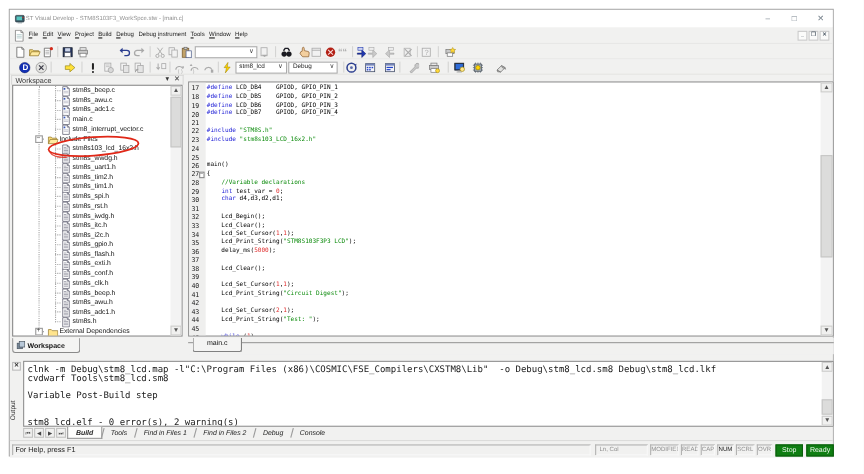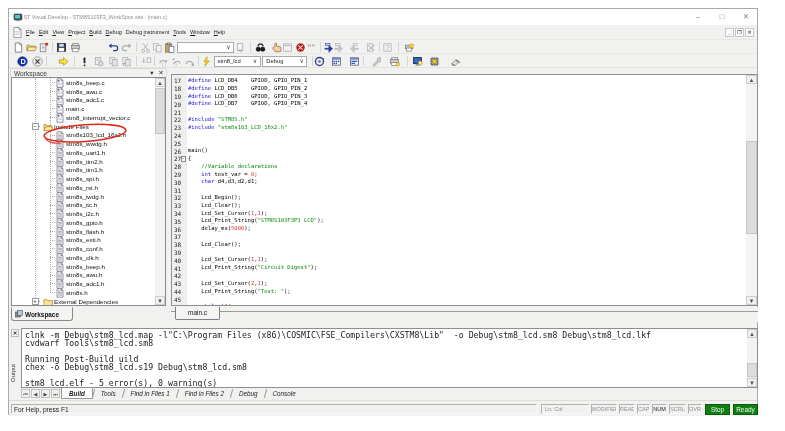--- a/index.html
+++ b/index.html
@@ -966,24 +966,23 @@
     <div class="out-vlabel">Output</div>
     <div class="out-box" id="output-box">
       <div class="sb" style="right:0;top:0;width:10px;height:58px;">
         <div class="sbtn sb-arrow" style="top:0;height:9px;">▲</div>
         <div class="thumb" style="bottom:10px;height:14px;"></div>
         <div class="sbtn sb-arrow" style="bottom:0;height:9px;">▼</div>
       </div>
     <div class="oline" style="top: 0.5px;">clnk -m Debug\stm8_lcd.map -l"C:\Program Files (x86)\COSMIC\FSE_Compilers\CXSTM8\Lib"  -o Debug\stm8_lcd.sm8 Debug\stm8_lcd.lkf</div>
         <div class="oline" style="top: 8.6px;">cvdwarf Tools\stm8_lcd.sm8</div>
         <div class="oline" style="top: 16.7px;"></div>
-        <div class="oline" style="top: 24.8px;">Running Post-Build uild</div>
-        <div class="oline" style="top: 32.9px;">chex -o Debug\stm8_lcd.s19 Debug\stm8_lcd.sm8</div>
+        <div class="oline" style="top: 24.8px;">Variable Post-Build step</div>
         <div class="oline" style="top: 41px;"></div>
-        <div class="oline" style="top: 49.1px;">stm8_lcd.elf - 5 error(s), 0 warning(s)</div>
+        <div class="oline" style="top: 49.1px;">stm8_lcd.elf - 0 error(s), 2 warning(s)</div>
       </div>
     <div class="out-tabsrow" id="output-tabs">
       <div class="onav">⏮</div>
       <div class="onav">◀</div>
       <div class="onav">▶</div>
       <div class="onav">⏭</div>
     <div class="otab active">Build</div>
         <div class="otab-sl"></div>
         <div class="otab">Tools</div>
         <div class="otab-sl"></div>

